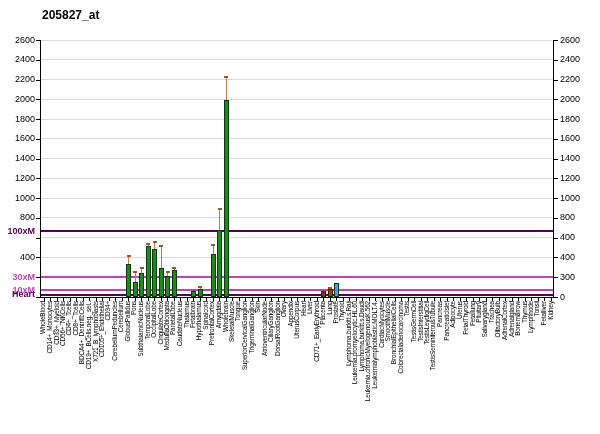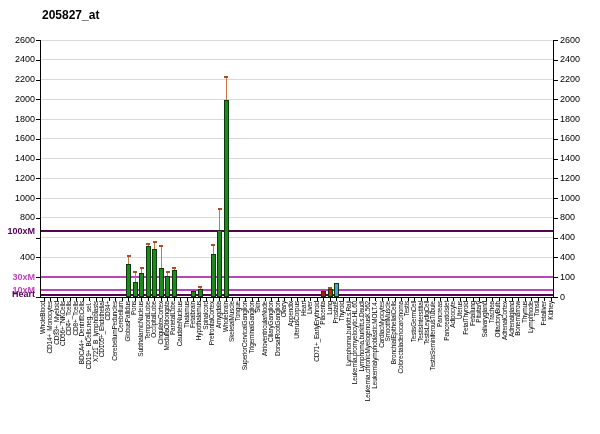--- a/index.html
+++ b/index.html
@@ -44,21 +44,21 @@
       <div class="mline" style="left: 40px; width: 513px; top: 289.476px; background: rgb(187, 68, 187);"></div>
       <div class="mline" style="left: 40px; width: 513px; top: 293.825px; background: rgb(85, 0, 85);"></div>
       <div class="axisline" style="left: 40px; top: 40px; width: 1px; height: 257px;"></div>
       <div class="axisline" style="left: 553px; top: 40px; width: 1px; height: 257px;"></div>
       <div class="axisline" style="left: 40px; top: 297px; width: 514px; height: 1px;"></div>
       <div class="ytick" style="left: 36px; top: 297px; width: 4px; height: 1px;"></div>
       <div class="ytick" style="left: 554px; top: 297px; width: 4px; height: 1px;"></div>
       <div class="ylab" style="left: 560px; top: 292.5px; text-align: left;">0</div>
       <div class="ytick" style="left: 36px; top: 277.231px; width: 4px; height: 1px;"></div>
       <div class="ytick" style="left: 554px; top: 277.231px; width: 4px; height: 1px;"></div>
-      <div class="ylab" style="left: 560px; top: 272.731px; text-align: left;">100</div>
+      <div class="ylab" style="left: 560px; top: 272.731px; text-align: left;">300</div>
       <div class="ytick" style="left: 36px; top: 257.462px; width: 4px; height: 1px;"></div>
       <div class="ytick" style="left: 554px; top: 257.462px; width: 4px; height: 1px;"></div>
       <div class="ylab" style="right: 565px; top: 252.962px;">400</div>
       <div class="ylab" style="left: 560px; top: 252.962px; text-align: left;">400</div>
       <div class="ytick" style="left: 36px; top: 237.692px; width: 4px; height: 1px;"></div>
       <div class="ytick" style="left: 554px; top: 237.692px; width: 4px; height: 1px;"></div>
       <div class="ylab" style="left: 560px; top: 233.192px; text-align: left;">400</div>
       <div class="ytick" style="left: 36px; top: 217.923px; width: 4px; height: 1px;"></div>
       <div class="ytick" style="left: 554px; top: 217.923px; width: 4px; height: 1px;"></div>
       <div class="ylab" style="right: 565px; top: 213.423px;">800</div>

